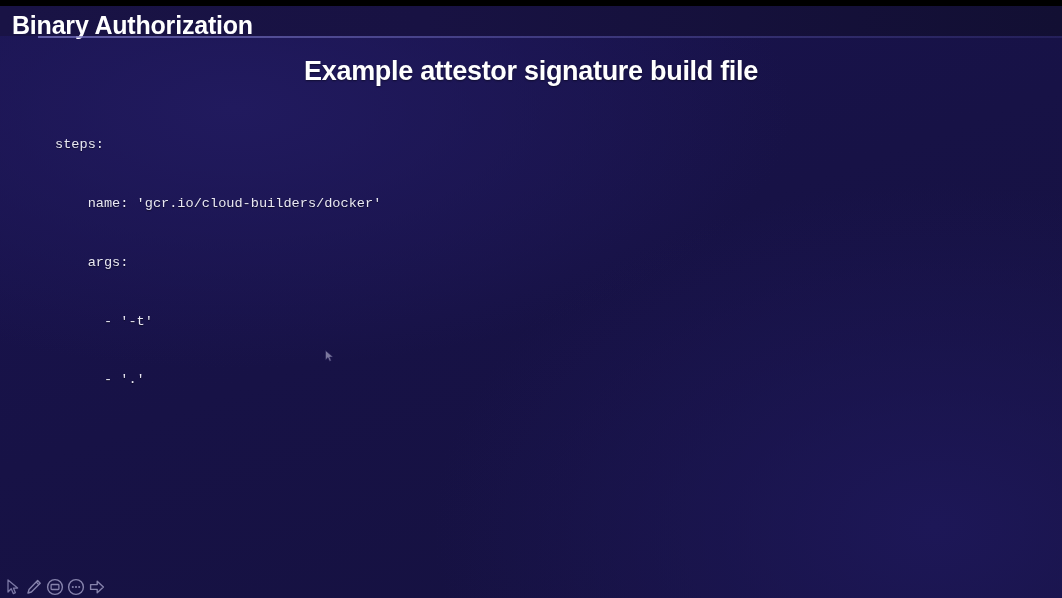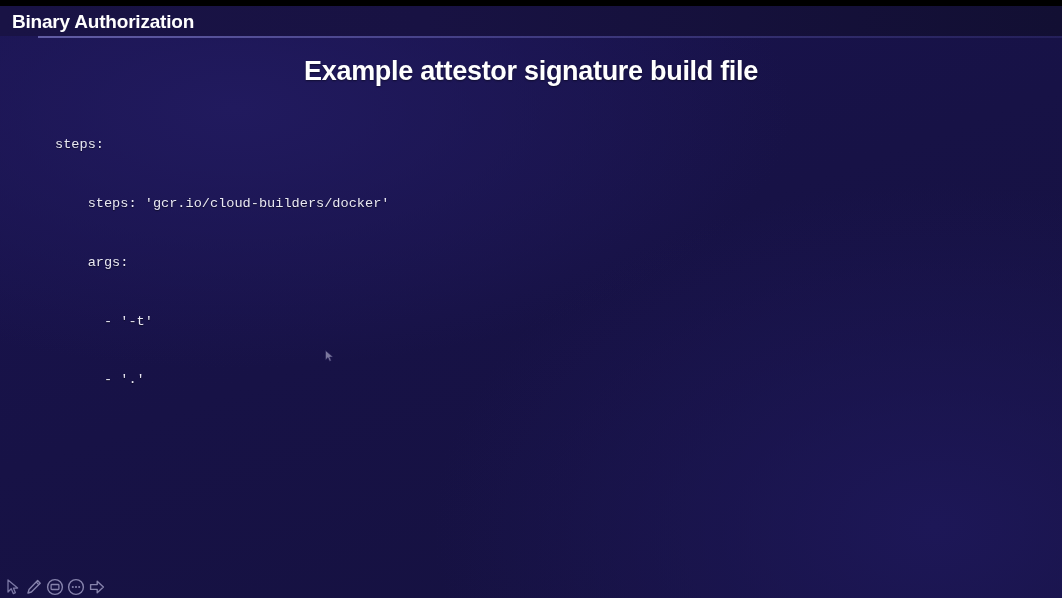--- a/index.html
+++ b/index.html
@@ -37,21 +37,21 @@
     position: absolute;
     left: 0; top: 6px;
     width: 100%;
     height: 30px;
     background: linear-gradient(90deg, #191345 0%, #181243 40%, #120f33 100%);
   }
   .header-title {
     position: absolute;
     left: 12px;
     top: 5px;
-    font-size: 19px;
+    font-size: 25px;
     font-weight: bold;
     color: #ffffff;
     letter-spacing: -0.2px;
     white-space: nowrap;
   }
   .header-rule {
     position: absolute;
     left: 38px;
     top: 36px;
     width: 1024px;
@@ -132,21 +132,21 @@
 
   <div class="header">
     <div class="header-title">Binary Authorization</div>
   </div>
   <div class="header-rule"></div>
 
   <div class="slide-title">Example attestor signature build file</div>
 
   <div class="code-block">
     <div class="code-line">steps:</div>
-    <div class="code-line">    steps: 'gcr.io/cloud-builders/docker'</div>
+    <div class="code-line">    name: 'gcr.io/cloud-builders/docker'</div>
     <div class="code-line">    args:</div>
     <div class="code-line">      - '-t'</div>
     <div class="code-line">      - '.'</div>
     
     
     
     
     
     
     

